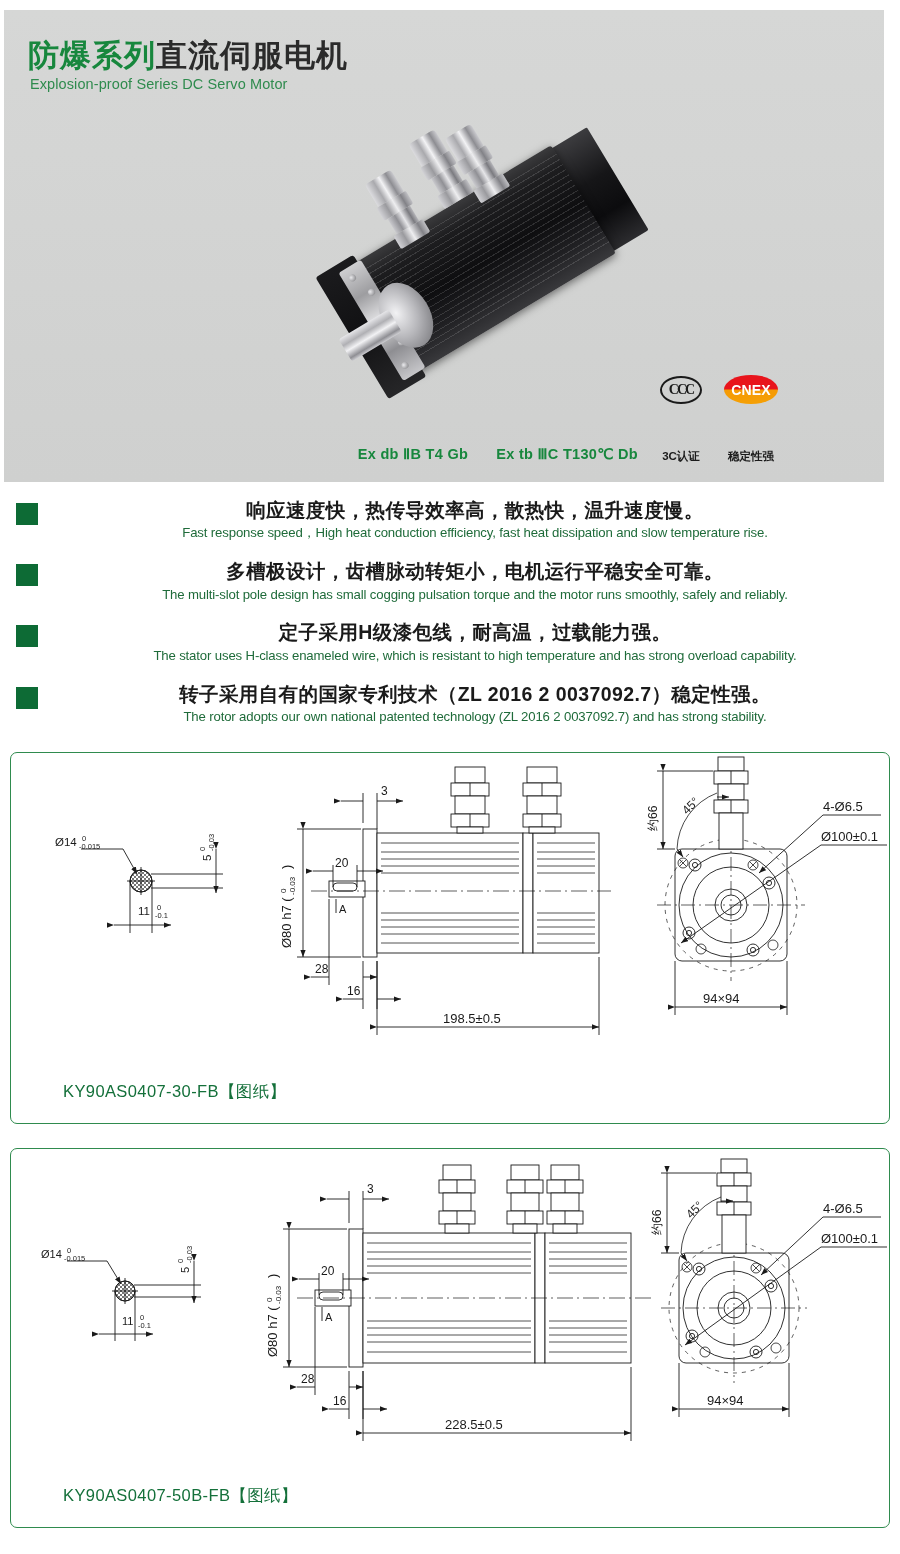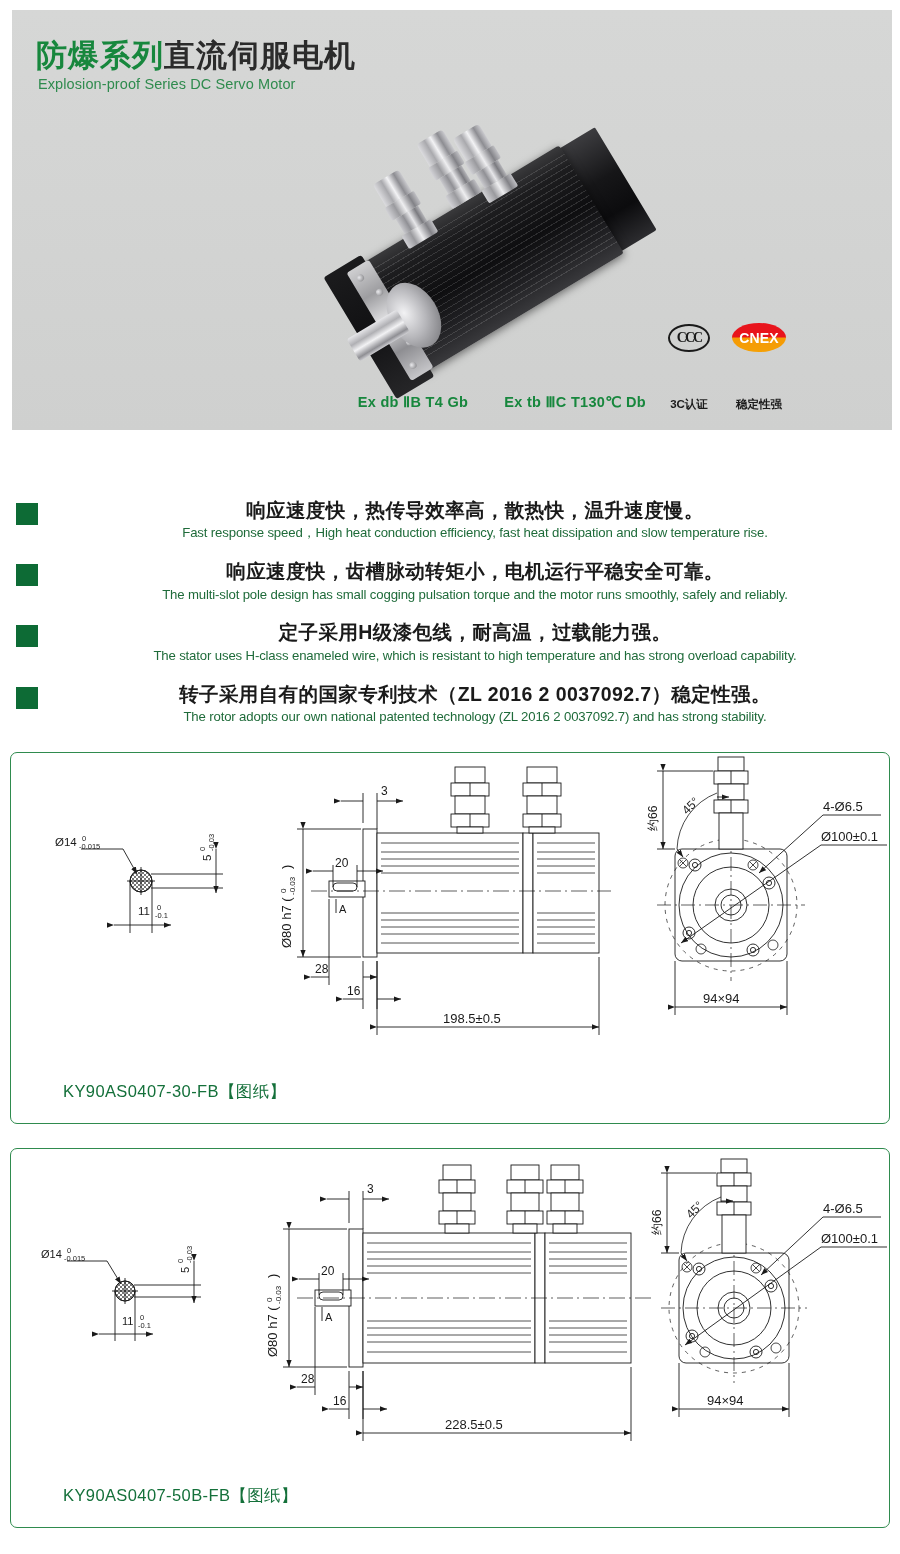--- a/index.html
+++ b/index.html
@@ -7,22 +7,22 @@
     width: 900px; height: 1554px;
     background: #ffffff;
     font-family: "Liberation Sans", sans-serif;
     overflow: hidden;
     position: relative;
   }
 
   
   .hero {
     position: absolute;
-    left: 12px; top: 10px;
-    width: 880px; height: 420px;
+    left: 4px; top: 10px;
+    width: 880px; height: 472px;
     background: linear-gradient(180deg,#d6d7d6 0%,#d3d4d3 45%,#cfd0cf 100%);
     overflow: hidden;
   }
   .hero-title {
     position: absolute; left: 24px; top: 25px;
     font-size: 31px; font-weight: bold;
     letter-spacing: 1px;
     white-space: nowrap;
   }
   .hero-title .t-green { color: #17873d; }
@@ -112,21 +112,21 @@
   .cert-row {
     position: absolute; left: 0; right: 0; bottom: 18px;
     display: flex; align-items: flex-end; justify-content: flex-end;
     padding-right: 106px; gap: 0px;
   }
   .cert-text {
     color: #17873d; font-weight: bold; font-size: 14.5px;
     white-space: nowrap; letter-spacing: .3px;
     padding-bottom: 2px;
   }
-  .cert-text.second { margin-left: 36px; }
+  .cert-text.second { margin-left: 28px; }
   .cert-logo { text-align: center; margin-left: 22px; }
   .ccc-mark {
     width: 42px; height: 28px; border: 2px solid #1a1a1a;
     border-radius: 50%; margin: 0 auto 1px;
     display: flex; align-items: center; justify-content: center;
     font-size: 14px; font-weight: bold; color: #1a1a1a;
     letter-spacing: -2px; font-family: "Liberation Serif", serif; text-align: right;
   }
   .cnex-mark {
     width: 54px; height: 29px; margin: 8px auto 1px; border-radius: 50%;
@@ -237,21 +237,21 @@
 </div>
 
 <div class="features">
   <div class="feature">
     <div class="f-bullet"></div>
     <div class="f-cn">响应速度快，热传导效率高，散热快，温升速度慢。</div>
     <div class="f-en">Fast response speed，High heat conduction efficiency, fast heat dissipation and slow temperature rise.</div>
   </div>
   <div class="feature">
     <div class="f-bullet"></div>
-    <div class="f-cn">响应速度快，齿槽脉动转矩小，电机运行平稳安全可靠。</div>
+    <div class="f-cn">多槽极设计，齿槽脉动转矩小，电机运行平稳安全可靠。</div>
     <div class="f-en">The multi-slot pole design has small cogging pulsation torque and the motor runs smoothly, safely and reliably.</div>
   </div>
   <div class="feature">
     <div class="f-bullet"></div>
     <div class="f-cn">定子采用H级漆包线，耐高温，过载能力强。</div>
     <div class="f-en">The stator uses H-class enameled wire, which is resistant to high temperature and has strong overload capability.</div>
   </div>
   <div class="feature">
     <div class="f-bullet"></div>
     <div class="f-cn">转子采用自有的国家专利技术（ZL 2016 2 0037092.7）稳定性强。</div>

